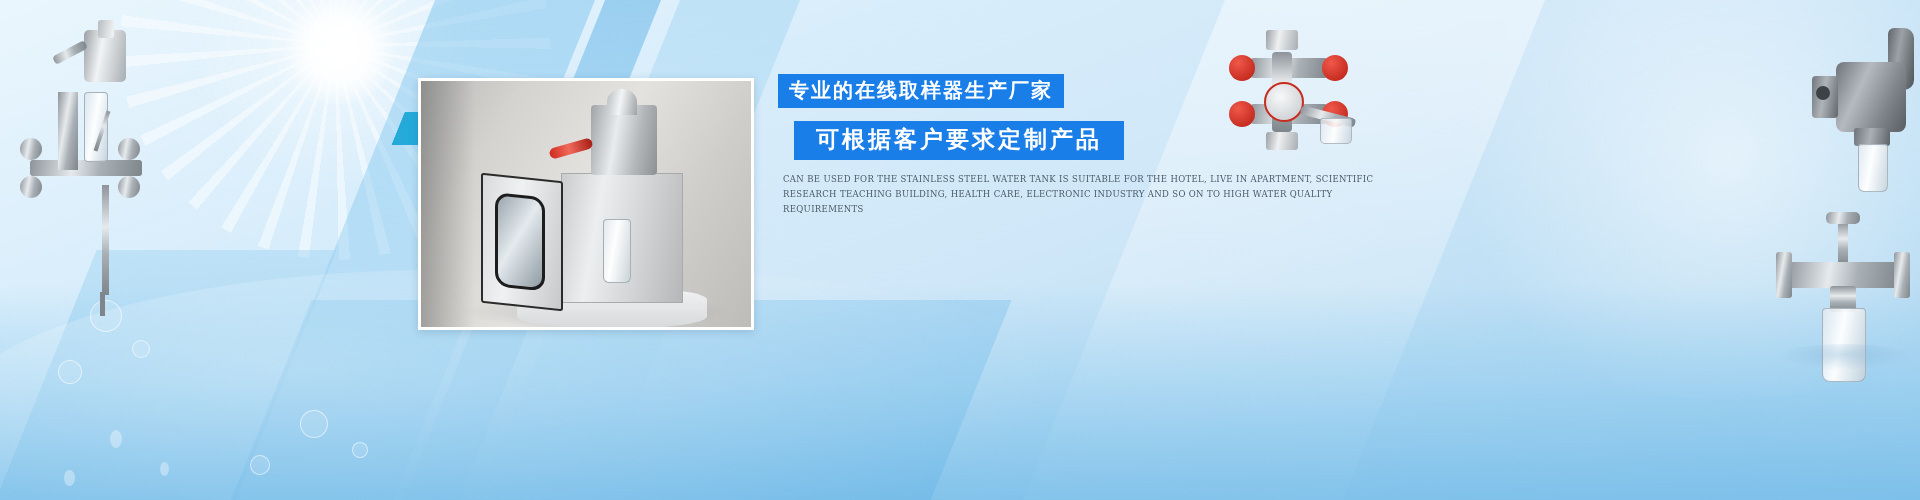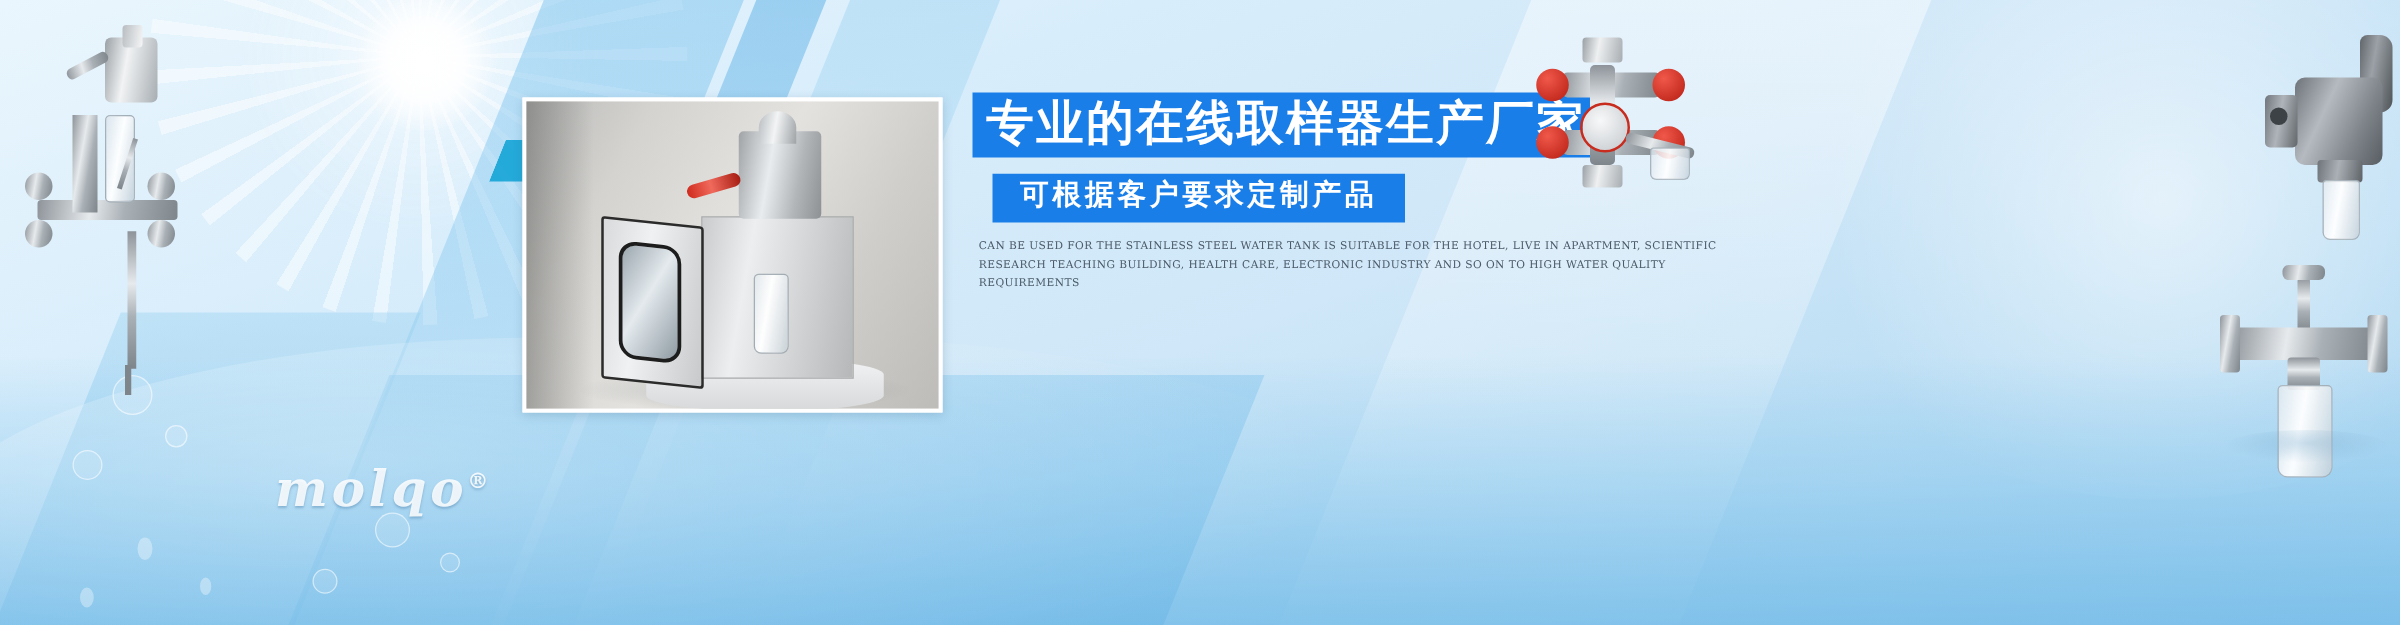--- a/index.html
+++ b/index.html
@@ -128,31 +128,31 @@
 
   #company-name{
     font-family:"DejaVu Serif","Liberation Serif",serif;
     font-size:33px;font-weight:700;color:#17181a;
     letter-spacing:4px;white-space:nowrap;
     text-shadow:0 1px 0 rgba(255,255,255,.7);
     margin:0 0 9px 6px;
   }
   #tagline{
     display:inline-block;background:#1a7ee8;color:#ffffff;
-    font-size:38px;font-weight:700;letter-spacing:2px;white-space:nowrap;
+    font-size:20px;font-weight:700;letter-spacing:2px;white-space:nowrap;
     padding:6px 11px 8px 11px;margin:0 0 13px 0;line-height:1;
   }
   #subline{
     font-size:23px;color:#1b1c1e;font-weight:500;letter-spacing:.5px;white-space:nowrap;
     margin:0 0 13px 4px;text-shadow:0 1px 0 rgba(255,255,255,.65);
   }
   #badge{
     display:inline-block;background:#1a7ee8;color:#ffffff;
     font-size:23px;font-weight:600;letter-spacing:3px;white-space:nowrap;
-    padding:7px 22px 9px 22px;margin:0 0 12px 16px;line-height:1;font-family:Liberation Mono, monospace;
+    padding:7px 22px 9px 22px;margin:0 0 12px 16px;line-height:1;
   }
   #english{
     font-family:"DejaVu Serif","Liberation Serif",serif;
     font-size:8.5px;line-height:15px;color:#4b5a68;letter-spacing:.35px;
     width:600px;margin:0 0 16px 5px;text-transform:uppercase;
   }
 
   
   #watermark{
     position:absolute;left:220px;top:368px;
@@ -263,17 +263,14 @@
     <div class="eq steel-v" style="left:1838px;top:222px;width:10px;height:44px;border-radius:3px;"></div>
     <div class="eq steel" style="left:1826px;top:212px;width:34px;height:12px;border-radius:5px;"></div>
     <div class="eq steel" style="left:1786px;top:262px;width:114px;height:26px;border-radius:5px;"></div>
     <div class="eq steel" style="left:1776px;top:252px;width:16px;height:46px;border-radius:3px;"></div>
     <div class="eq steel" style="left:1894px;top:252px;width:16px;height:46px;border-radius:3px;"></div>
     <div class="eq steel-v" style="left:1830px;top:286px;width:26px;height:26px;border-radius:3px;"></div>
     <div class="eq" style="left:1822px;top:308px;width:42px;height:72px;border-radius:4px 4px 8px 8px;background:linear-gradient(100deg,rgba(222,231,238,.85),rgba(255,255,255,.95) 42%,rgba(196,209,218,.85));border:1px solid rgba(150,163,172,.75);"></div>
     <div class="eq" style="left:1780px;top:344px;width:130px;height:26px;border-radius:50%/50%;background:radial-gradient(ellipse at 50% 40%,rgba(120,170,205,.35),rgba(120,170,205,0) 72%);"></div>
   </div>
 
-  <div id="watermark">
-    <span>molqo</span><sup>®</sup>
-  </div>
 
 </div>
 
 </body></html>

